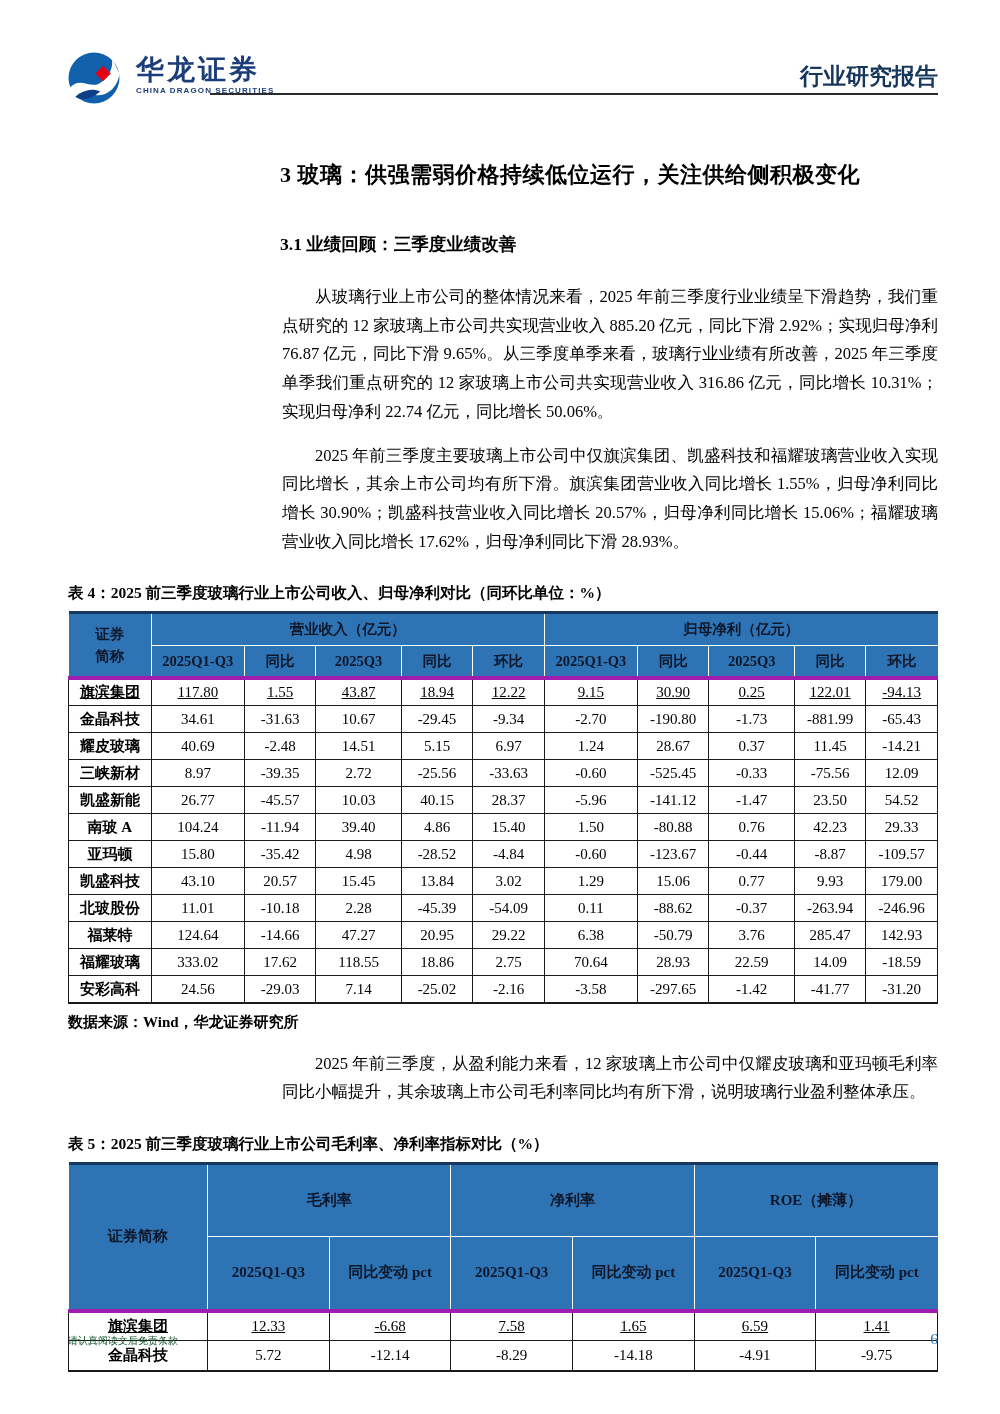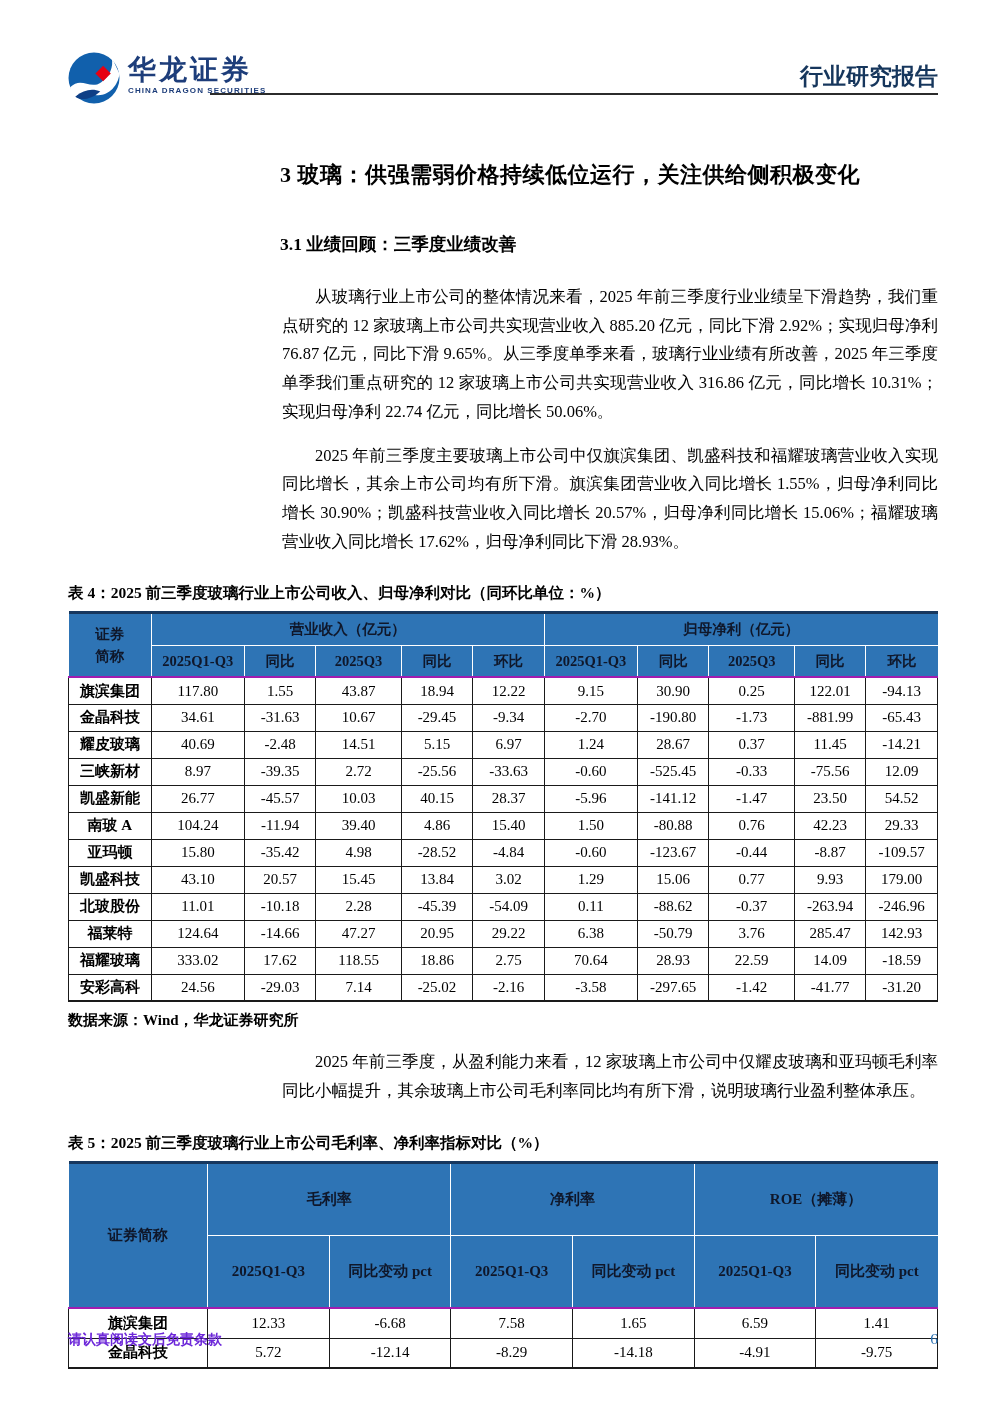--- a/index.html
+++ b/index.html
@@ -11,21 +11,21 @@
   }
   .page {
     position:relative;
     width:1000px; height:1414px;
     padding:0 62px 0 68px;
     overflow:hidden;
     background:#ffffff;
   }
   
   .hdr { position:relative; height:62px; margin-top:52px; }
-  .logo { position:absolute; left:0; top:0; display:flex; align-items:flex-start; gap:8px;justify-content:space-between; }
+  .logo { position:absolute; left:0; top:0; display:flex; align-items:flex-start; gap:16px;justify-content:space-between; }
   .logo svg { display:block; }
   .logo-text { display:flex; flex-direction:column; margin-top:3px; }
   .logo-text .cn {
     font-family:"Liberation Sans", sans-serif;
     font-size:28px; font-weight:bold; color:#1d3d7a;
     letter-spacing:3px; line-height:1.05;
   }
   .logo-text .en {
     font-family:"Liberation Sans", sans-serif;
     font-size:8px; font-weight:bold; color:#1d3d7a; letter-spacing:1.1px; margin-top:2px;
@@ -55,30 +55,30 @@
     padding:4px 2px; line-height:1.55;
   }
   thead tr th:first-child { border-left:none; }
   thead tr th:last-child  { border-right:none; }
   tbody td {
     border:1px solid #1a1a1a;
     text-align:center; font-size:15px;
     padding:3px 2px; height:27px; vertical-align:middle;
   }
   tbody td:first-child  { font-weight:bold; border-left:1px solid #1a1a1a; }
-  tbody tr:first-child td { border-top:2px solid #a21caf; }
+  tbody tr:first-child td { border-top:4px solid #a21caf;text-decoration:underline; }
   tbody tr:last-child td  { border-bottom:2px solid #1a1a1a; }
   #table5 tbody td { height:30px; }
   #table5 thead th { font-size:15px; padding:24px 2px; }
   
   .footer {
     position:absolute; left:68px; right:62px; top:1330px;
     display:flex; justify-content:space-between; align-items:baseline;
   }
-  .footer .disclaimer { font-size:14px; color:#6d28d9;font-weight:bold; }
+  .footer .disclaimer { font-size:10px; color:#14532d; }
   .footer .pageno { font-size:15.5px; color:#2E74B5; }
 </style>
 </head>
 <body>
 
 <div class="page">
 
   <div class="hdr">
     <div class="logo">
       <span>

